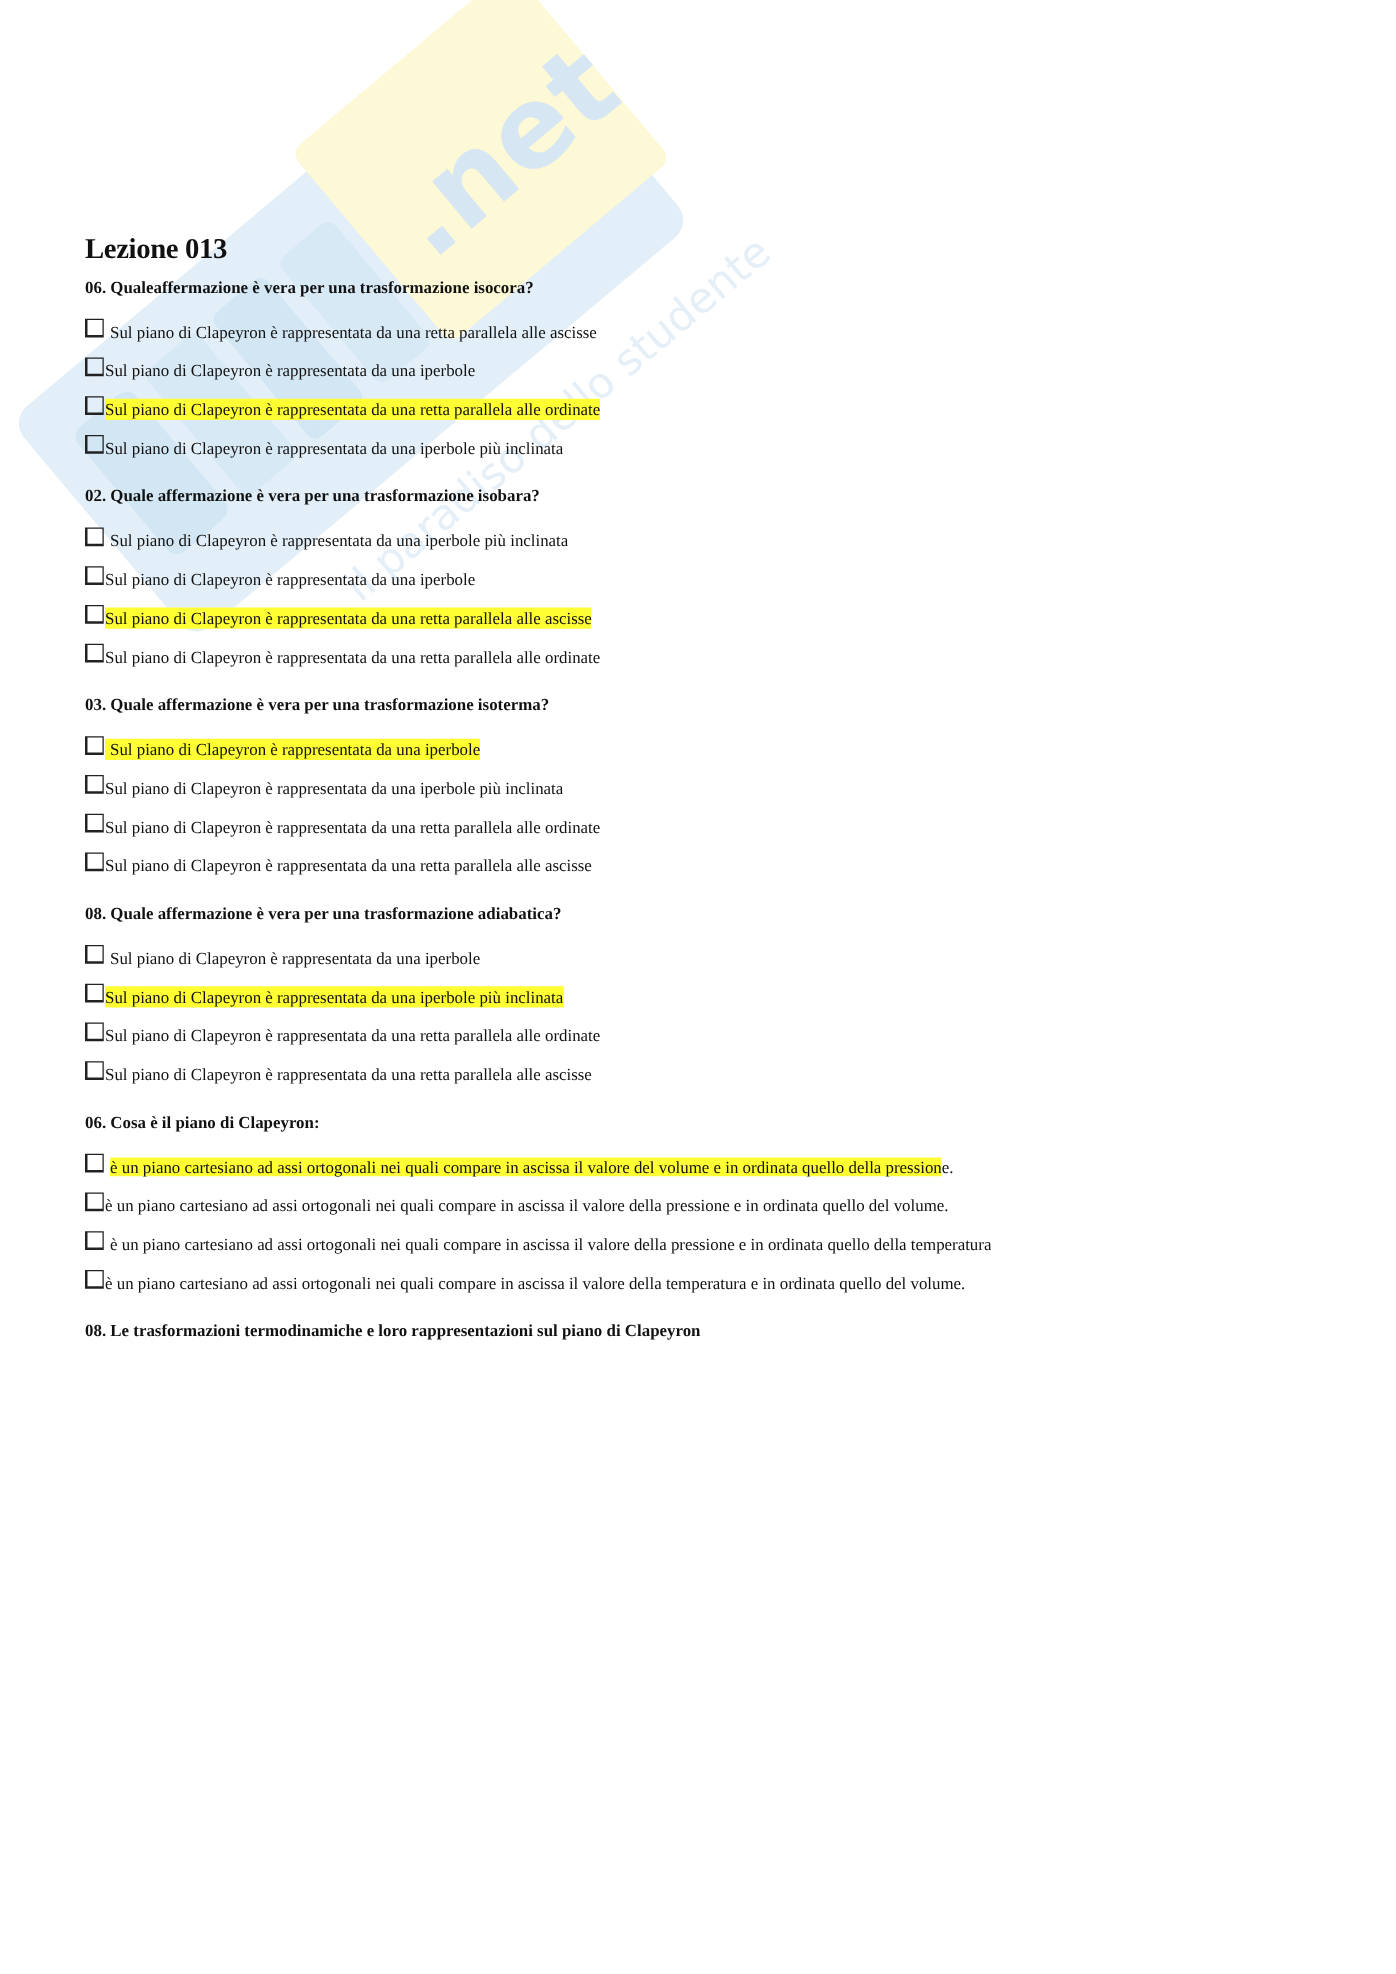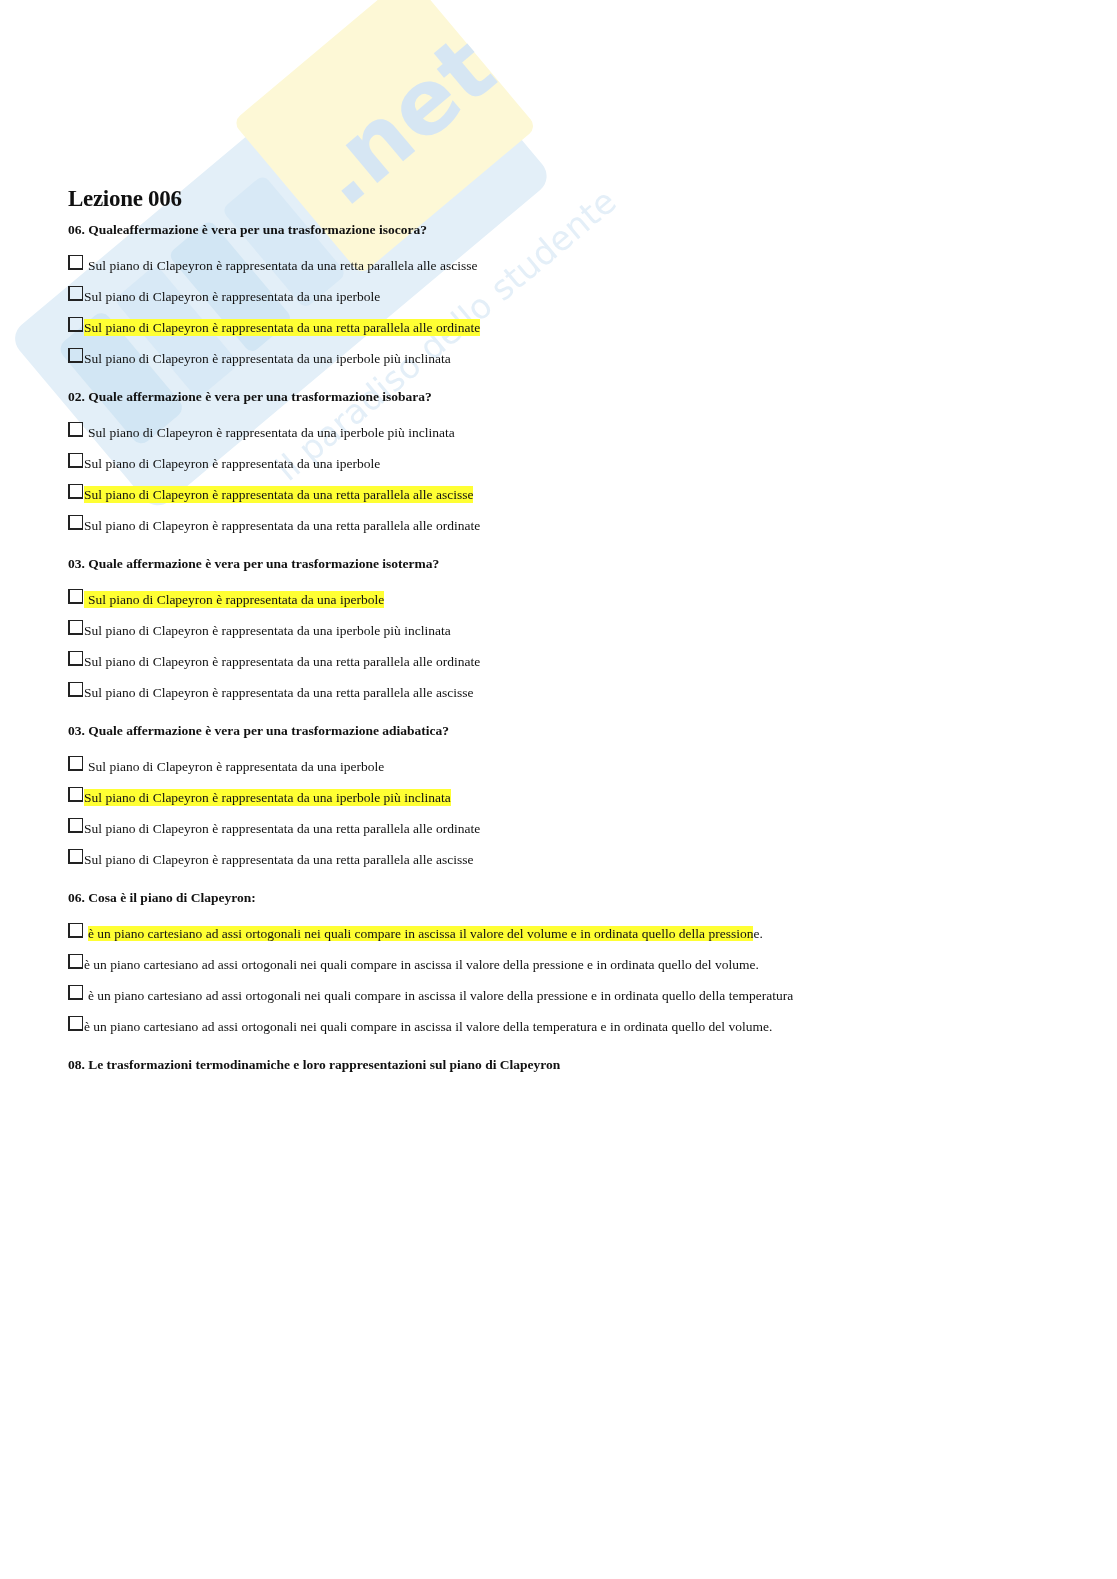--- a/index.html
+++ b/index.html
@@ -93,21 +93,21 @@
     <rect x="195" y="190" width="55" height="130" rx="8" fill="#d2e6f4"></rect>
     <rect x="265" y="190" width="55" height="130" rx="8" fill="#d8e9f6"></rect>
     <text x="360" y="270" font-family="DejaVu Sans, sans-serif" font-weight="bold" font-size="90" fill="#d6e6f3">.net</text>
   </g>
   <g transform="rotate(-40 330 330)">
     <text x="200" y="420" font-family="DejaVu Sans, sans-serif" font-size="34" fill="#e4eff8">il paradiso dello studente</text>
   </g>
 </svg>
 
 <div class="page">
-  <h1 class="lesson-title">Lezione 006</h1>
+  <h1 class="lesson-title">Lezione 013</h1>
 
   <div class="question">
     <div class="q-title">06. Qualeaffermazione è vera per una trasformazione isocora?</div>
     <div class="option spaced">
       <span class="checkbox"></span>
       <span class="opt-text">Sul piano di Clapeyron è rappresentata da una retta parallela alle ascisse</span>
     </div>
     <div class="option">
       <span class="checkbox"></span>
       <span class="opt-text">Sul piano di Clapeyron è rappresentata da una iperbole</span>
@@ -156,21 +156,21 @@
       <span class="checkbox"></span>
       <span class="opt-text">Sul piano di Clapeyron è rappresentata da una retta parallela alle ordinate</span>
     </div>
     <div class="option">
       <span class="checkbox"></span>
       <span class="opt-text">Sul piano di Clapeyron è rappresentata da una retta parallela alle ascisse</span>
     </div>
   </div>
 
   <div class="question">
-    <div class="q-title">03. Quale affermazione è vera per una trasformazione adiabatica?</div>
+    <div class="q-title">08. Quale affermazione è vera per una trasformazione adiabatica?</div>
     <div class="option spaced">
       <span class="checkbox"></span>
       <span class="opt-text">Sul piano di Clapeyron è rappresentata da una iperbole</span>
     </div>
     <div class="option">
       <span class="checkbox"></span>
       <span class="opt-text hl">Sul piano di Clapeyron è rappresentata da una iperbole più inclinata</span>
     </div>
     <div class="option">
       <span class="checkbox"></span>

